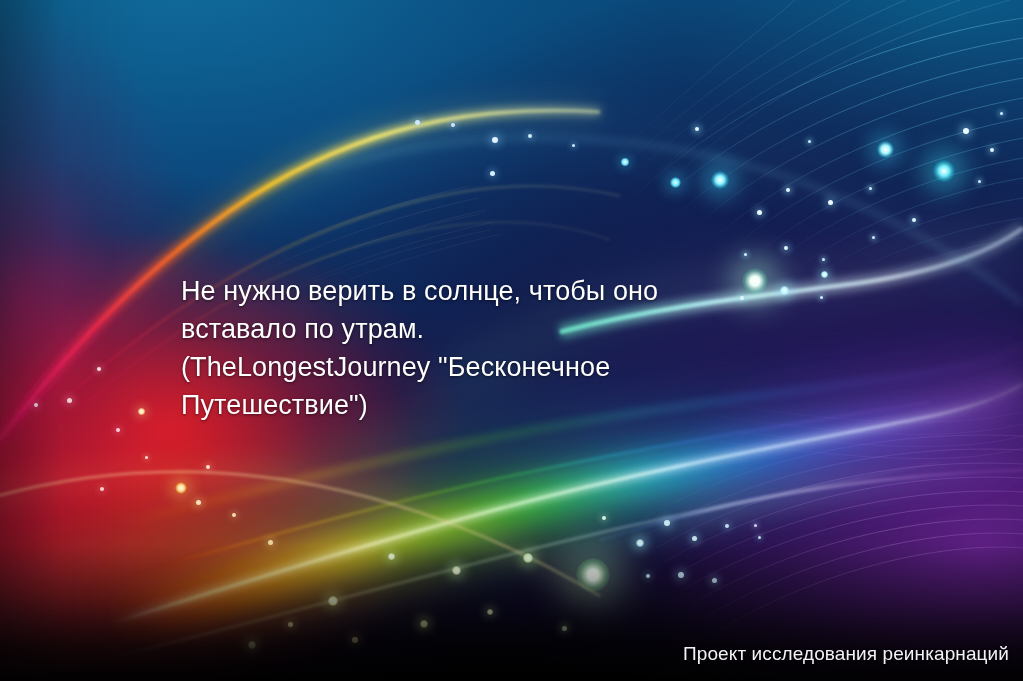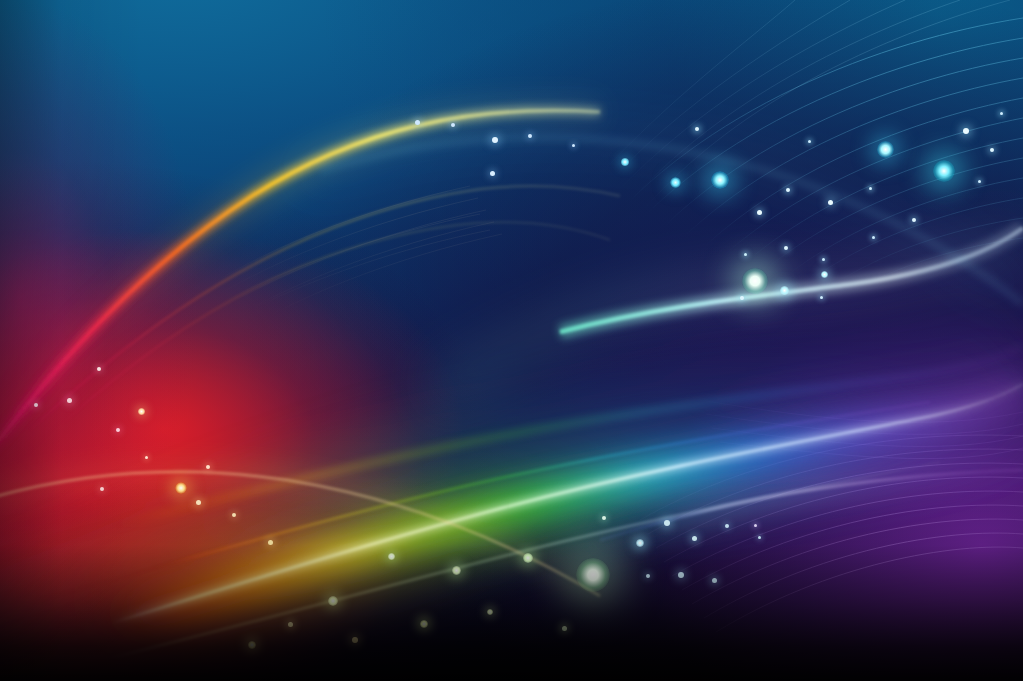--- a/index.html
+++ b/index.html
@@ -431,17 +431,22 @@
     <div class="spark" style="left:100px;top:487px;width:4px;height:4px;background:#ffd8d8;box-shadow:0 0 6px 2px rgba(255,170,170,0.26);"></div>
     <div class="spark" style="left:232px;top:513px;width:4px;height:4px;background:#ffe8b8;box-shadow:0 0 6px 2px rgba(255,215,130,0.3);"></div>
     <div class="spark" style="left:268px;top:540px;width:5px;height:5px;background:#ffeaa8;box-shadow:0 0 7px 3px rgba(255,220,120,0.32);"></div>
 
     <div class="spark" style="left:754px;top:524px;width:3px;height:3px;background:#e8e0ff;box-shadow:0 0 5px 2px rgba(200,180,255,0.3);"></div>
   </div>
 
   <div class="layer bg-bottomdark"></div>
   <div class="layer bg-leftdark"></div>
 
+  <div class="quote">Не нужно верить в солнце, чтобы оно
+вставало по утрам.
+(TheLongestJourney "Бесконечное
+Путешествие")</div>
 
   <div class="footer">
+    <div class="tagline">Проект исследования реинкарнаций</div>
   </div>
 
 </div>
 
 </body></html>

